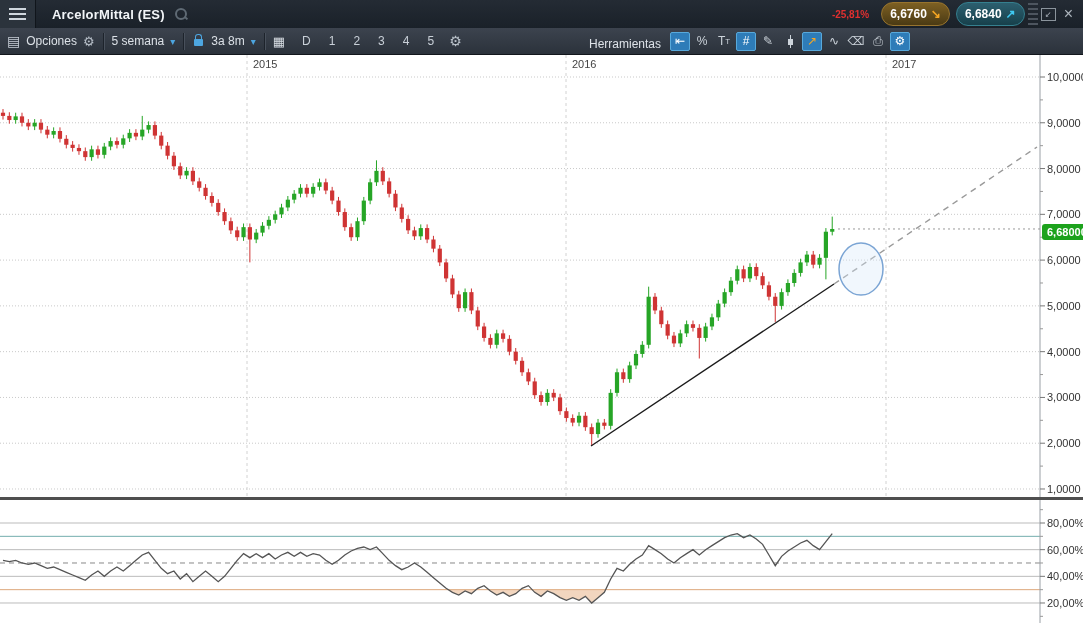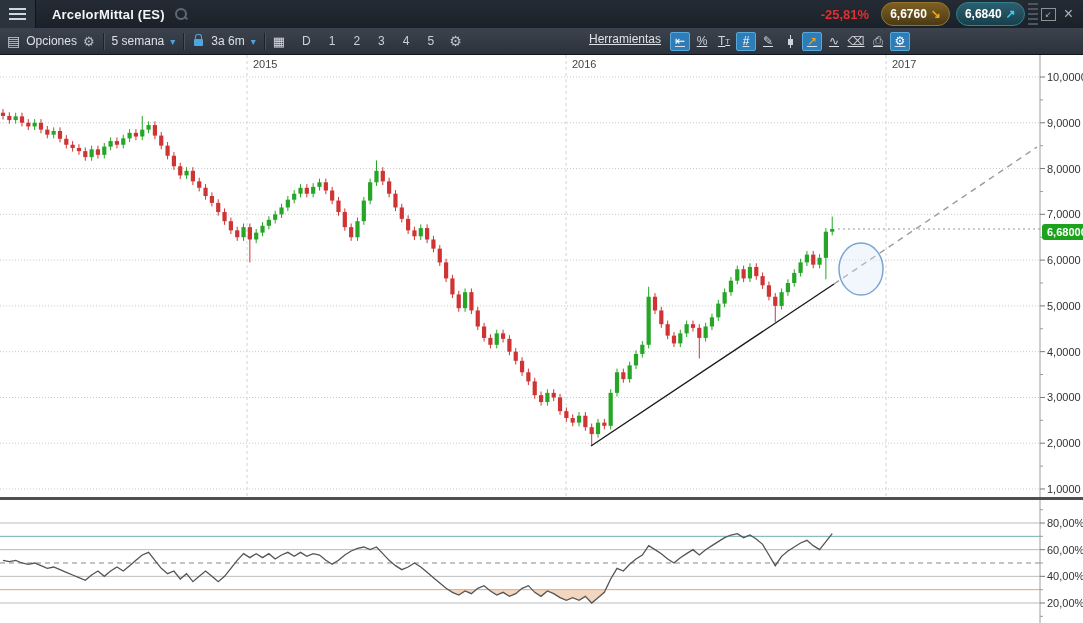--- a/index.html
+++ b/index.html
@@ -13,21 +13,21 @@
   #hamburger { width:36px; height:28px; background:#2b333c; border-right:1px solid #10151b;
                display:flex; flex-direction:column; justify-content:center; align-items:center; gap:3px; cursor:pointer; }
   #hamburger i { display:block; width:17px; height:2px; background:#cfd6dd; }
   #instr-title { margin-left:16px; color:#f2f5f8; font-size:13px; font-weight:bold; letter-spacing:.2px; }
   .search { margin-left:10px; position:relative; width:13px; height:13px; }
   .search:before { content:''; position:absolute; left:0; top:0; width:8px; height:8px;
                    border:2px solid #5f6a74; border-radius:50%; }
   .search:after { content:''; position:absolute; left:9px; top:9px; width:4px; height:2px;
                   background:#5f6a74; transform:rotate(45deg); }
   #topbar-right { margin-left:auto; display:flex; align-items:center; height:28px; }
-  #change-pct { font-size:13px; font-weight:bold; margin-right:12px;margin-left:16px; }
+  #change-pct { font-size:10px; font-weight:bold; margin-right:12px;margin-left:16px; }
   .trade-btn { height:24px; min-width:64px; display:flex; align-items:center; justify-content:center;
                gap:4px; font-size:12px; font-weight:bold; color:#fff; border-radius:12px; cursor:pointer; padding:4px 8px; }
   #sell-btn { background:linear-gradient(#7d6023,#4a3a14); border:1px solid #97742e; }
   #buy-btn  { background:linear-gradient(#2c5f6f,#17404b); border:1px solid #35808f; margin-left:6px; }
   #sell-arrow { color:#f5a623; font-size:12px; }
   #buy-arrow  { color:#3fc9f2; font-size:12px; }
   #grip { width:10px; height:22px; margin:0 3px;
           background:repeating-linear-gradient(#4d555f 0 2px, transparent 2px 5px); }
   #popout { width:15px; height:13px; border:1px solid #8b949c; color:#aeb6be; font-size:8px;
             display:flex; align-items:center; justify-content:center; cursor:pointer; }
@@ -42,21 +42,21 @@
   #list-ic { font-size:14px; margin:0 6px 0 7px; }
   .gear { font-size:13px; color:#b6bec7; margin-left:6px; }
   .caret { color:#4da6e0; font-size:10px; margin-left:6px; }
   .lock { position:relative; width:9px; height:7px; background:#4da6e0; border-radius:1px; margin:2px 8px 0 2px; }
   .lock:before { content:''; position:absolute; left:1px; top:-5px; width:5px; height:5px;
                  border:1.5px solid #4da6e0; border-bottom:none; border-radius:3px 3px 0 0; }
   #calendar-ic { font-size:13px; color:#d7dde3; margin-right:10px; }
   #periods { display:flex; gap:4px; }
   .period-btn { padding:2px 7px; color:#c9d0d8; cursor:pointer; }
   #tb-gear2 { margin-left:8px; font-size:14px; color:#b9c1c9; }
-  #tools { margin-left:auto; margin-right:172px; display:flex; align-items:flex-start;text-decoration:underline; }
+  #tools { margin-left:auto; margin-right:172px; display:flex; align-items:flex-end; }
   #tools-label { margin-right:8px; color:#dde2e8; }
   .tool-btn { width:20px; height:19px; margin:0 1px; border-radius:2px; display:flex;
               align-items:center; justify-content:center; font-size:12px; color:#cdd4db; cursor:pointer; }
   .tool-btn.active { background:#2e7cb8; border:1px solid #58a9db; color:#fff; }
   .tool-btn .subT { font-size:8px; }
   .candle-glyph { position:relative; width:5px; height:13px; }
   .candle-glyph:before { content:''; position:absolute; left:2px; top:0; width:1px; height:13px; background:#cdd4db; }
   .candle-glyph:after  { content:''; position:absolute; left:0; top:4px; width:5px; height:6px; background:#cdd4db; }
 
   
@@ -98,21 +98,21 @@
 
   <div id="toolbar">
     <span id="list-ic" class="glyph">▤</span>
     <span>Opciones</span>
     <span class="gear">⚙</span>
     <span class="tb-sep"></span>
     <span>5 semana</span>
     <span class="caret">▾</span>
     <span class="tb-sep"></span>
     <span class="lock"></span>
-    <span>3a 6m</span>
+    <span>3a 8m</span>
     <span class="caret">▾</span>
     <span class="tb-sep"></span>
     <span id="calendar-ic">▦</span>
     <span id="periods">
         <span class="period-btn">D</span>
         <span class="period-btn">1</span>
         <span class="period-btn">2</span>
         <span class="period-btn">3</span>
         <span class="period-btn">4</span>
         <span class="period-btn">5</span>

